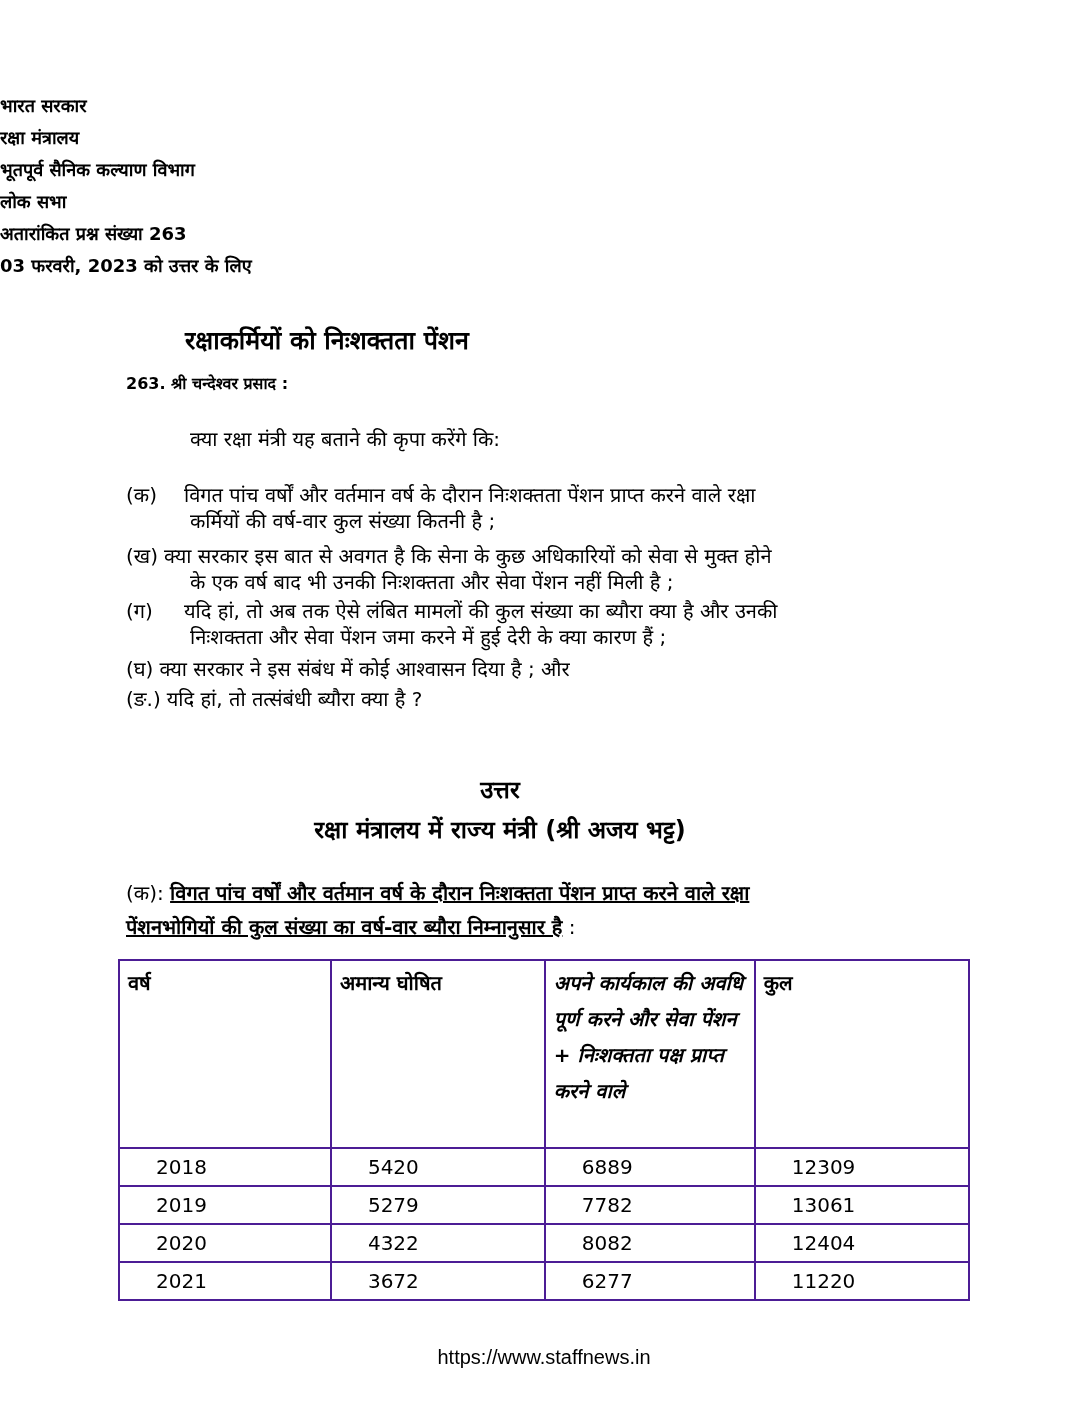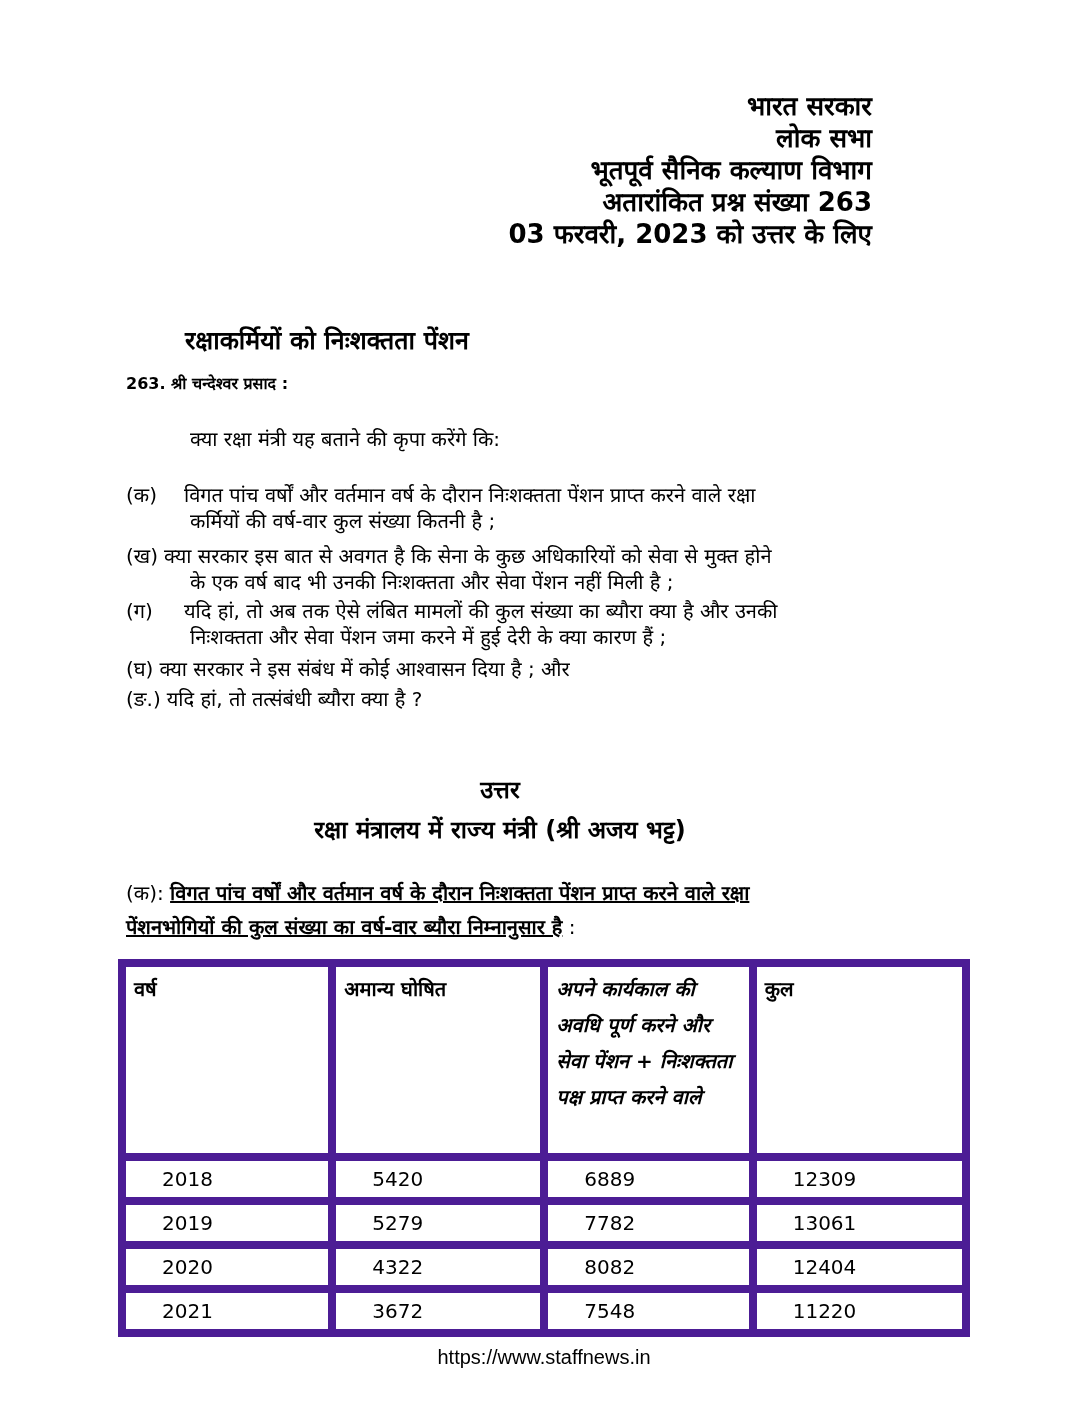--- a/index.html
+++ b/index.html
@@ -1,45 +1,46 @@
 <!DOCTYPE html>
 <html><head>
 <meta charset="utf-8">
 <style>
   html, body { margin: 0; padding: 0; background: #ffffff; }
   body { width: 1088px; height: 1408px; position: relative; overflow: hidden; color: #000; font-family: "DejaVu Sans", sans-serif; }
   .page { position: absolute; left: 0; top: 0; width: 1088px; height: 1408px; }
-  .hdr { position: absolute; left: 0; width: 872px; text-align: right; font-weight: bold; font-size: 26px; line-height: 36px; }
+  .hdr { position: absolute; left: 0; width: 872px; text-align: left; font-weight: bold; font-size: 18px; line-height: 36px; }
   .hdr-line { display: block; height: 32px; }
   .subject { position: absolute; left: 185px; top: 322px; font-weight: bold; font-size: 25px; }
   .qnum { position: absolute; left: 126px; top: 372px; font-weight: bold; font-size: 16px; }
   .intro { position: absolute; left: 190px; top: 425px; font-size: 20px; }
   .q { position: absolute; left: 126px; font-size: 20px; line-height: 26px; width: 830px; }
   .q .lbl { display: inline-block; width: 58px; }
   .q .lbl.tight { width: auto; margin-right: 6px; }
   .q .cont { display: block; padding-left: 64px; }
   .ans-title { position: absolute; left: 0; width: 1000px; text-align: center; font-weight: bold; font-size: 24px; }
   .ans-a { position: absolute; left: 126px; top: 876px; font-size: 20px; line-height: 34px; width: 840px; }
   .ans-a .u { font-weight: bold; text-decoration: underline; }
   table.data { position: absolute; left: 118px; top: 959px; width: 852px; border-collapse: collapse; font-size: 20px; }
-  table.data td, table.data th { border: 8px solid #4c1d95; vertical-align: top; text-align: left; padding: 4px 8px; }
+  table.data td, table.data th { border: 2px solid #4c1d95; vertical-align: top; text-align: left; padding: 4px 8px; }
   table.data th { font-weight: bold; line-height: 36px; height: 178px; }
   table.data td { height: 28px; line-height: 28px; font-family: "DejaVu Sans", sans-serif; padding-left: 36px; }
   .col1 { width: 198px; } .col2 { width: 200px; margin-top: 24px; } .col3 { width: 196px; font-style: italic; } .col4 { width: 200px; }
   .footer { position: absolute; left: 0; width: 1088px; top: 1346px; text-align: center; font-family: "Liberation Sans", sans-serif; font-size: 20px; }
 </style>
 </head>
 <body>
 
 <div class="page">
 
   <div class="hdr" style="top:88px;">
     <span class="hdr-line">भारत सरकार</span>
+    <span class="hdr-line">रक्षा मंत्रालय</span>
+    <span class="hdr-line">भूतपूर्व सैनिक कल्याण विभाग</span>
     <span class="hdr-line">लोक सभा</span>
-    <span class="hdr-line">भूतपूर्व सैनिक कल्याण विभाग</span>
     <span class="hdr-line">अतारांकित प्रश्न संख्या 263</span>
     <span class="hdr-line">03 फरवरी, 2023 को उत्तर के लिए</span>
   </div>
 
   <div class="subject">रक्षाकर्मियों को निःशक्तता पेंशन</div>
   <div class="qnum">263. श्री चन्देश्वर प्रसाद :</div>
   <div class="intro">क्या रक्षा मंत्री यह बताने की कृपा करेंगे कि:</div>
 
   <div class="q" style="top:482px;">
     <span class="lbl">(क)</span><span>विगत पांच वर्षों और वर्तमान वर्ष के दौरान निःशक्तता पेंशन प्राप्त करने वाले रक्षा</span>
@@ -94,20 +95,20 @@
       </tr>
       <tr>
         <td>2020</td>
         <td>4322</td>
         <td>8082</td>
         <td>12404</td>
       </tr>
       <tr>
         <td>2021</td>
         <td>3672</td>
-        <td>7548</td>
+        <td>6277</td>
         <td>11220</td>
       </tr>
     </tbody>
   </table>
 
   <div class="footer">https://www.staffnews.in</div>
 </div>
 
 </body></html>

